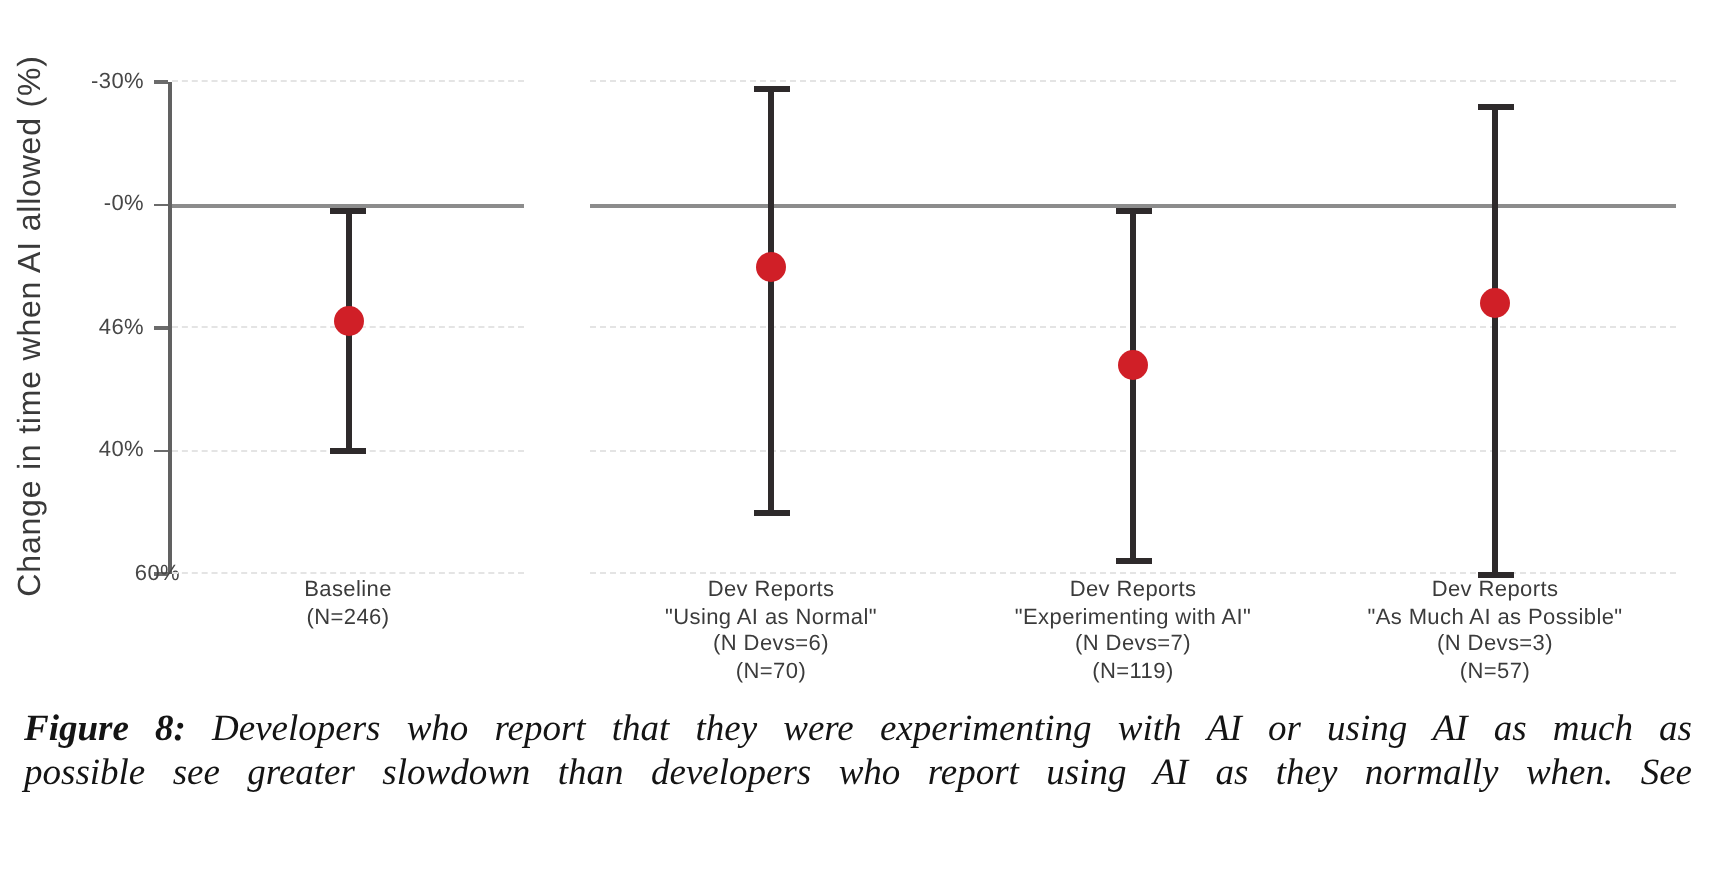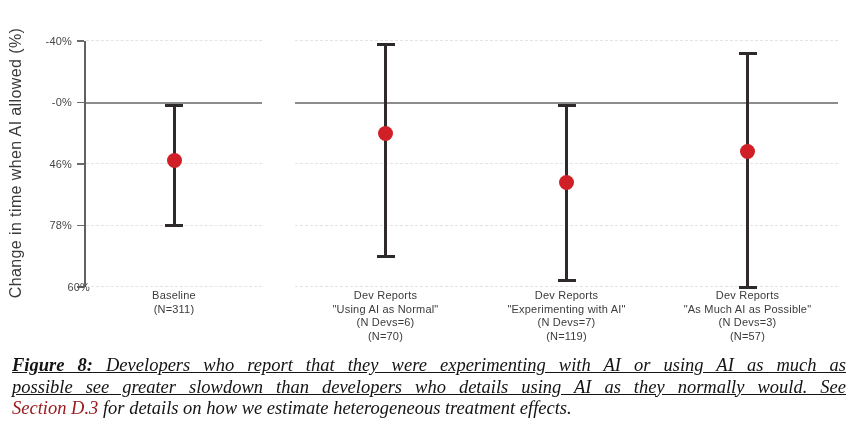--- a/index.html
+++ b/index.html
@@ -49,58 +49,58 @@
   .caption {
     position: absolute;
     left: 12px; right: 11px; top: 355px;
     font-family: "Liberation Serif", serif;
     font-style: italic;
     font-size: 18.5px;
     line-height: 21.5px;
     color: #141414;
   }
   .cap-line { width: 100%; }
-  .cap-line.justify { text-align: justify; text-align-last: justify; text-decoration: underline; }
+  .cap-line.justify { text-align: justify; text-align-last: justify; }
   .cap-label { font-weight: bold; }
   .cap-link { font-style: italic; cursor: pointer; text-decoration: none; }
 </style>
 </head>
 <body>
 
 <div class="figure">
 
   <div class="chart" id="plot">
     <div class="y-axis-title">Change in time when AI allowed (%)</div>
   <div class="axis-line" style="left: 84px; top: 41px; width: 2px; height: 246px;"></div>
       <div class="tick-mark" style="left: 77px; top: 40.25px; width: 7px; height: 1.5px;"></div>
-      <div class="tick-label" style="left: 26px; top: 34.5px;">-40%</div>
+      <div class="tick-label" style="left: 26px; top: 34.5px;">-30%</div>
       <div class="gridline" style="left: 86px; top: 40.25px; width: 176px;"></div>
       <div class="gridline" style="left: 295px; top: 40.25px; width: 543px;"></div>
       <div class="tick-mark" style="left: 77px; top: 101.75px; width: 7px; height: 1.5px;"></div>
       <div class="tick-label" style="left: 26px; top: 96px;">-0%</div>
       <div class="zero-line" style="left: 86px; top: 101.5px; width: 176px;"></div>
       <div class="zero-line" style="left: 295px; top: 101.5px; width: 543px;"></div>
       <div class="tick-mark" style="left: 77px; top: 163.25px; width: 7px; height: 1.5px;"></div>
       <div class="tick-label" style="left: 26px; top: 157.5px;">46%</div>
       <div class="gridline" style="left: 86px; top: 163.25px; width: 176px;"></div>
       <div class="gridline" style="left: 295px; top: 163.25px; width: 543px;"></div>
       <div class="tick-mark" style="left: 77px; top: 224.75px; width: 7px; height: 1.5px;"></div>
-      <div class="tick-label" style="left: 26px; top: 219px;">78%</div>
+      <div class="tick-label" style="left: 26px; top: 219px;">40%</div>
       <div class="gridline" style="left: 86px; top: 224.75px; width: 176px;"></div>
       <div class="gridline" style="left: 295px; top: 224.75px; width: 543px;"></div>
       <div class="tick-mark" style="left: 77px; top: 286.25px; width: 7px; height: 1.5px;"></div>
       <div class="tick-label" style="left: 44px; top: 280.5px;">60%</div>
       <div class="gridline" style="left: 86px; top: 286.25px; width: 176px;"></div>
       <div class="gridline" style="left: 295px; top: 286.25px; width: 543px;"></div>
       <div class="eb-line" style="left: 172.5px; top: 105.575px; height: 119.925px; background: rgb(46, 42, 43);"></div>
       <div class="eb-cap" style="left: 165px; top: 104.075px; background: rgb(46, 42, 43);"></div>
       <div class="eb-cap" style="left: 165px; top: 224px; background: rgb(46, 42, 43);"></div>
       <div class="eb-dot" style="left: 166.5px; top: 153.425px; background: rgb(208, 31, 39);"></div>
       <div class="cat-label" style="left: 74px; top: 289px;">Baseline
-(N=311)</div>
+(N=246)</div>
       <div class="eb-line" style="left: 384px; top: 44.075px; height: 212.175px; background: rgb(46, 42, 43);"></div>
       <div class="eb-cap" style="left: 376.5px; top: 42.575px; background: rgb(46, 42, 43);"></div>
       <div class="eb-cap" style="left: 376.5px; top: 254.75px; background: rgb(46, 42, 43);"></div>
       <div class="eb-dot" style="left: 378px; top: 125.75px; background: rgb(208, 31, 39);"></div>
       <div class="cat-label" style="left: 285.5px; top: 289px;">Dev Reports
 "Using AI as Normal"
 (N Devs=6)
 (N=70)</div>
       <div class="eb-line" style="left: 565px; top: 105.575px; height: 175.275px; background: rgb(46, 42, 43);"></div>
       <div class="eb-cap" style="left: 557.5px; top: 104.075px; background: rgb(46, 42, 43);"></div>
@@ -115,17 +115,16 @@
       <div class="eb-cap" style="left: 738.5px; top: 285.5px; background: rgb(46, 42, 43);"></div>
       <div class="eb-dot" style="left: 740px; top: 144.2px; background: rgb(208, 31, 39);"></div>
       <div class="cat-label" style="left: 647.5px; top: 289px;">Dev Reports
 "As Much AI as Possible"
 (N Devs=3)
 (N=57)</div>
     </div>
 
   <div class="caption">
     <div class="cap-line justify"><span class="cap-label">Figure 8:</span> <span>Developers who report that they were experimenting with AI or using AI as much as</span></div>
-    <div class="cap-line justify"><span>possible see greater slowdown than developers who details using AI as they normally would.  See</span></div>
-    <div class="cap-line"><a class="cap-link" id="section-link" style="color: rgb(155, 28, 32);">Section D.3</a> <span>for details on how we estimate heterogeneous treatment effects.</span></div>
+    <div class="cap-line justify"><span>possible see greater slowdown than developers who report using AI as they normally when.  See</span></div>
   </div>
 
 </div>
 
 </body></html>

